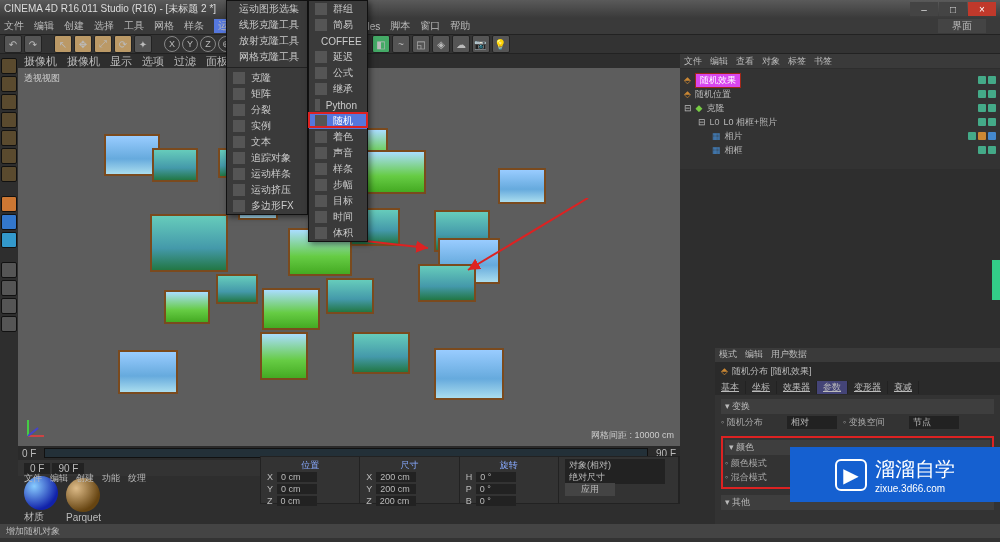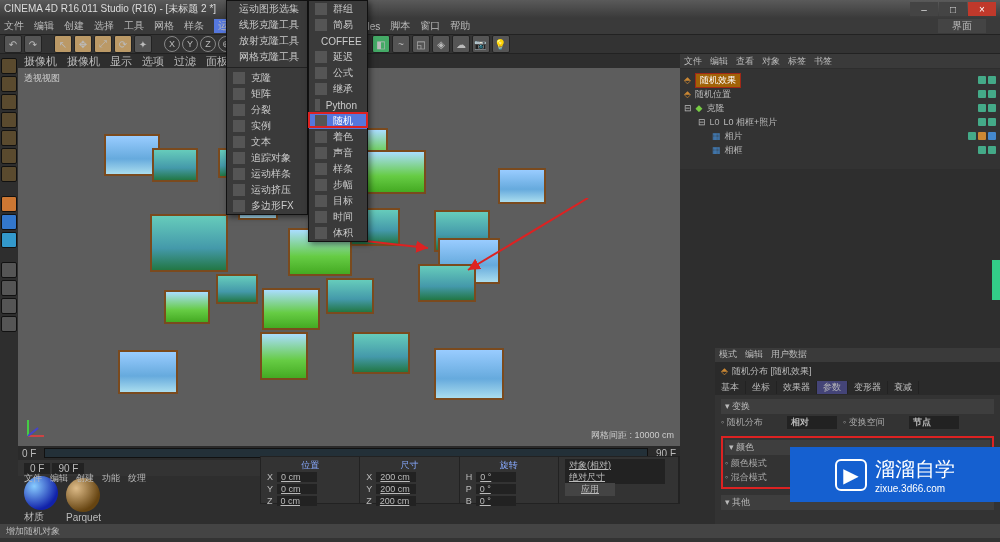--- a/index.html
+++ b/index.html
@@ -28,51 +28,51 @@
 .sky-thumb{background:linear-gradient(#9cf 0%,#6ad 60%,#ade 100%);}
 .field-thumb{background:linear-gradient(#adf 0%,#6c4 60%,#4a2 100%);}
 .dd-menu{position:absolute;background:#3a3a3a;border:1px solid #111;font-size:10px;color:#ccc;z-index:50;box-shadow:2px 2px 6px rgba(0,0,0,.5);}
 .dd-menu .mi{display:flex;align-items:center;padding:2px 10px 2px 6px;gap:6px;white-space:nowrap;height:16px;}
 .dd-menu .mi.hl{background:#5577dd;color:#fff;text-align:right;}
 .dd-menu .mi .ico{width:12px;height:12px;background:#555;display:inline-block;}
 .right-panels{width:320px;background:#2e2e2e;display:flex;flex-direction:column;gap:1px;font-size:9px;}
 .panel-header{height:14px;background:#3a3a3a;display:flex;align-items:center;padding:0 4px;gap:8px;}
 .obj-tree{background:#333;padding:4px;min-height:100px;}
 .obj-row{display:flex;align-items:center;gap:4px;height:14px;}
-.obj-row .sel{background:#a16207;color:#fff;padding:0 4px;border:1px solid #a02818;}
+.obj-row .sel{background:#d946ef;color:#fff;padding:0 4px;border:1px solid #a02818;}
 .obj-row .dots{display:flex;gap:2px;margin-left:auto;}
 .obj-row .dot{width:8px;height:8px;border-radius:1px;}
 .dot.g{background:#4a8;}
 .dot.o{background:#c83;}
 .dot.b{background:#48c;}
 .attr-manager{flex:1;background:#333;overflow:hidden;margin-left:35px;}
-.attr-tabs{display:flex;background:#2a2a2a;height:14px;align-items:center;}
+.attr-tabs{display:flex;background:#2a2a2a;height:14px;align-items:center;text-decoration:underline;}
 .attr-tab{padding:0 6px;border-right:1px solid #222;}
 .attr-tab.active{background:#447;}
 .attr-body{padding:4px 6px;}
 .attr-group{margin-bottom:6px;}
 .attr-group-title{background:#3e3e3e;padding:1px 4px;margin-bottom:2px;}
 .attr-row{display:flex;align-items:center;gap:6px;height:14px;}
 .attr-row .lbl{color:#aaa;width:60px;}
-.attr-row .val{background:#222;padding:0 4px;min-width:50px;display:inline-block;font-weight:bold;}
+.attr-row .val{background:#222;padding:0 4px;min-width:50px;display:inline-block;}
 .timeline{height:14px;background:#2a2a2a;display:flex;align-items:center;}
 .tl-track{flex:1;height:10px;background:#233038;margin:0 4px;border:1px solid #111;}
 .transport{height:16px;background:#333;display:flex;align-items:center;gap:2px;padding:0 6px;}
 .transport .tb{width:14px;height:14px;background:#444;border:1px solid #111;display:flex;align-items:center;justify-content:center;}
 .coords-panel{position:absolute;bottom:38px;left:260px;right:320px;height:48px;background:#333;border:1px solid #222;display:flex;font-size:9px;}
 .materials{height:48px;background:#2e2e2e;display:flex;align-items:center;gap:8px;padding:0 6px;}
 .mat-ball{width:34px;height:34px;border-radius:17px;}
 .mat-ball.blue{background:radial-gradient(circle at 30% 30%,#8cf,#12a 70%);}
 .mat-ball.wood{background:radial-gradient(circle at 30% 30%,#db8,#641 70%);}
 .statusbar{height:14px;background:#444;display:flex;align-items:center;padding:0 6px;font-size:9px;}
 .watermark{position:absolute;right:0;bottom:40px;width:210px;height:55px;background:#1560d0;color:#fff;display:flex;align-items:center;justify-content:center;font-size:20px;gap:8px;}
 .watermark .play{width:32px;height:32px;border:2px solid #fff;border-radius:6px;display:flex;align-items:center;justify-content:center;}
 .coord-col{flex:1;padding:2px 6px;border-right:1px solid #222;}
 .coord-col .cr{display:flex;align-items:center;gap:4px;height:12px;}
-.coord-col .cr .cv{background:#222;padding:0 4px;min-width:40px;font-size:9px;text-decoration:underline;}
+.coord-col .cr .cv{background:#222;padding:0 4px;min-width:40px;font-size:9px;}
 .green-tab{position:absolute;right:0;top:260px;width:8px;height:40px;background:#3c8;}
 .redbox{position:absolute;border:2px solid #d22;pointer-events:none;z-index:60;}
 .arrow{position:absolute;z-index:40;}
 .view-label-br{position:absolute;right:6px;bottom:4px;font-size:9px;color:#ccc;}
 .axis-gizmo{position:absolute;left:6px;bottom:6px;width:24px;height:24px;}
 </style>
 </head>
 <body>
 
 <div class="titlebar">

